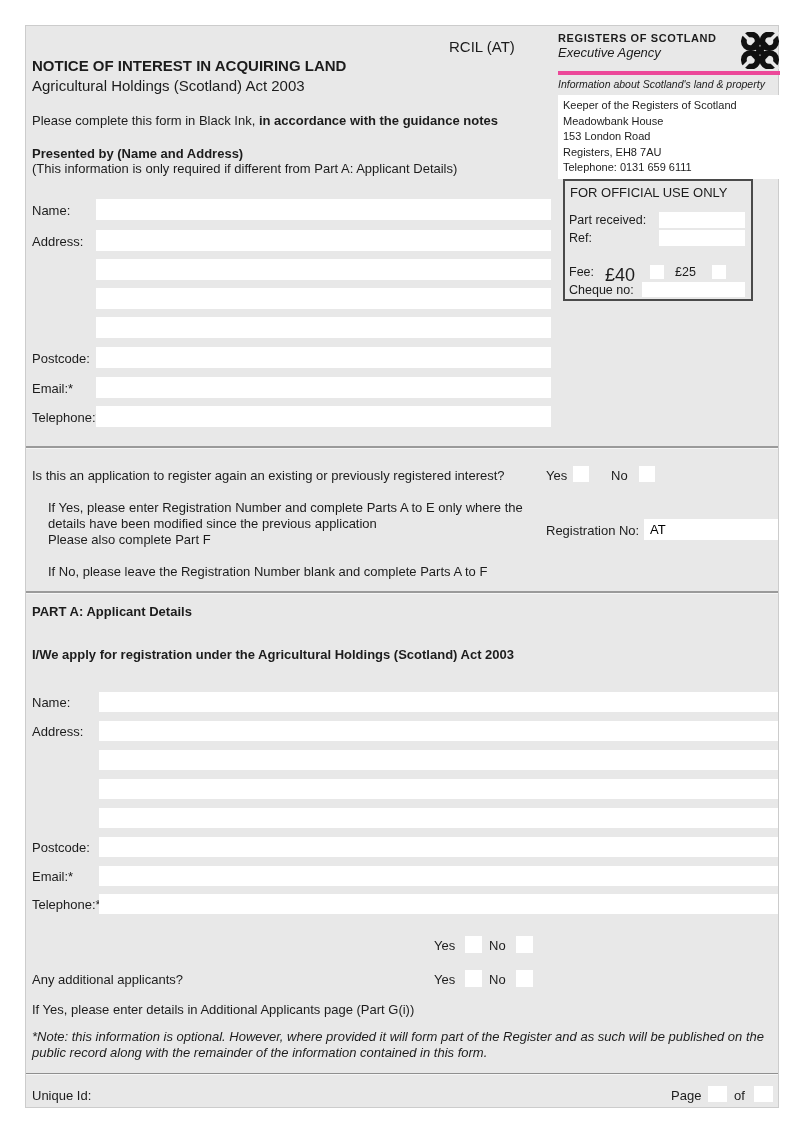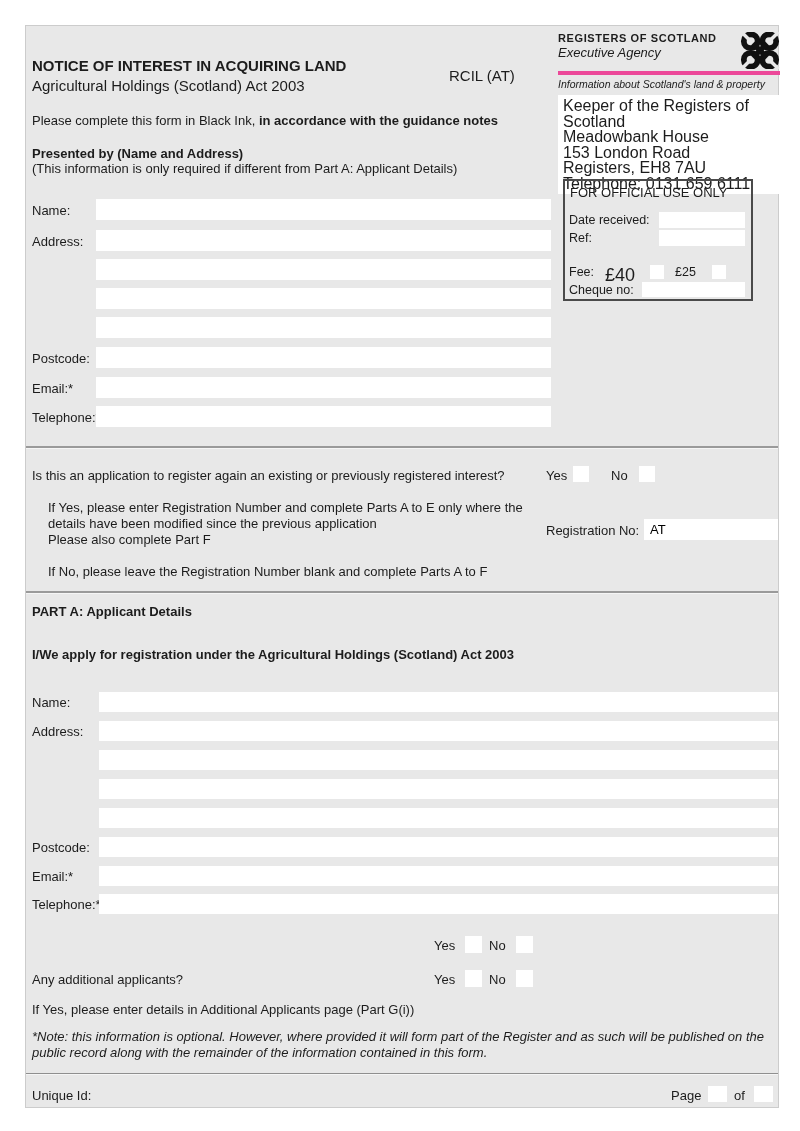--- a/index.html
+++ b/index.html
@@ -23,29 +23,29 @@
            background:#9a9a9a;border-bottom:1px solid #f5f5f5;}
   .official{position:absolute;left:537px;top:153px;width:190px;height:122px;
             border:2px solid #4a4a4a;box-sizing:border-box;font-size:13px;}
   .logo{position:absolute;left:532px;top:6px;width:222px;}
   .logo-top{display:flex;justify-content:space-between;align-items:flex-start;
             border-bottom:4px solid #ec4899;padding-bottom:2px;}
   .logo-name{font-size:11px;font-weight:bold;letter-spacing:0.6px;line-height:13px;white-space:nowrap;}
   .logo-sub{font-size:13px;font-style:italic;line-height:15px;}
   .logo-tag{font-size:10.5px;font-style:italic;margin-top:3px;white-space:nowrap;}
   .addr-box{background:#ffffff;margin-top:5px;padding:3px 5px;
-            font-size:16px;line-height:15.5px;}
+            font-size:11px;line-height:15.5px;}
 </style>
 </head>
 <body>
 
 <div class="page">
   <div class="panel">
 
-    <div class="abs t15" style="left:423px;top:11px;margin-top:29px;">RCIL (AT)</div>
+    <div class="abs t15" style="left:423px;top:11px;">RCIL (AT)</div>
     <div class="abs t15 b" style="left:6px;top:30px;text-align:center;">NOTICE OF INTEREST IN ACQUIRING LAND</div>
     <div class="abs t15" style="left:6px;top:50px;">Agricultural Holdings (Scotland) Act 2003</div>
 
     <div class="abs t13" style="left:6px;top:87px;"><span>Please complete this form in Black Ink, </span><span class="b">in accordance with the guidance notes</span></div>
 
     <div class="abs t13 b" style="left:6px;top:120px;">Presented by (Name and Address)</div>
     <div class="abs t13" style="left:6px;top:135px;">(This information is only required if different from Part A: Applicant Details)</div>
 
     <div class="logo">
       <div class="logo-top">
@@ -75,21 +75,21 @@
         <div>Keeper of the Registers of Scotland</div>
         <div>Meadowbank House</div>
         <div>153 London Road</div>
         <div>Registers, EH8 7AU</div>
         <div>Telephone: 0131 659 6111</div>
       </div>
     </div>
 
     <div class="official">
       <div class="abs" style="left:5px;top:4px;white-space:nowrap;">FOR OFFICIAL USE ONLY</div>
-      <div class="abs" style="left:4px;top:32px;font-size:12.5px;">Date received:</div>
+      <div class="abs" style="left:4px;top:32px;font-size:12.5px;">Part received:</div>
       <input class="fld-sm" style="left: 94px; top: 31px; width: 86px;" value="">
       <div class="abs" style="left:4px;top:50px;font-size:12.5px;">Ref:</div>
       <input class="fld-sm" style="left: 94px; top: 49px; width: 86px;" value="">
       <div class="abs" style="left:4px;top:84px;font-size:12.5px;">Fee:</div>
       <div class="abs" style="left:40px;top:84px;font-size:18px;">£40</div>
       <span class="chk-sm" style="left:85px;top:84px;"></span>
       <div class="abs" style="left:110px;top:84px;font-size:12.5px;">£25</div>
       <span class="chk-sm" style="left:147px;top:84px;"></span>
       <div class="abs" style="left:4px;top:102px;font-size:12.5px;">Cheque no:</div>
       <input class="fld-sm" style="left: 77px; top: 101px; width: 103px; height: 15px;" value="">

